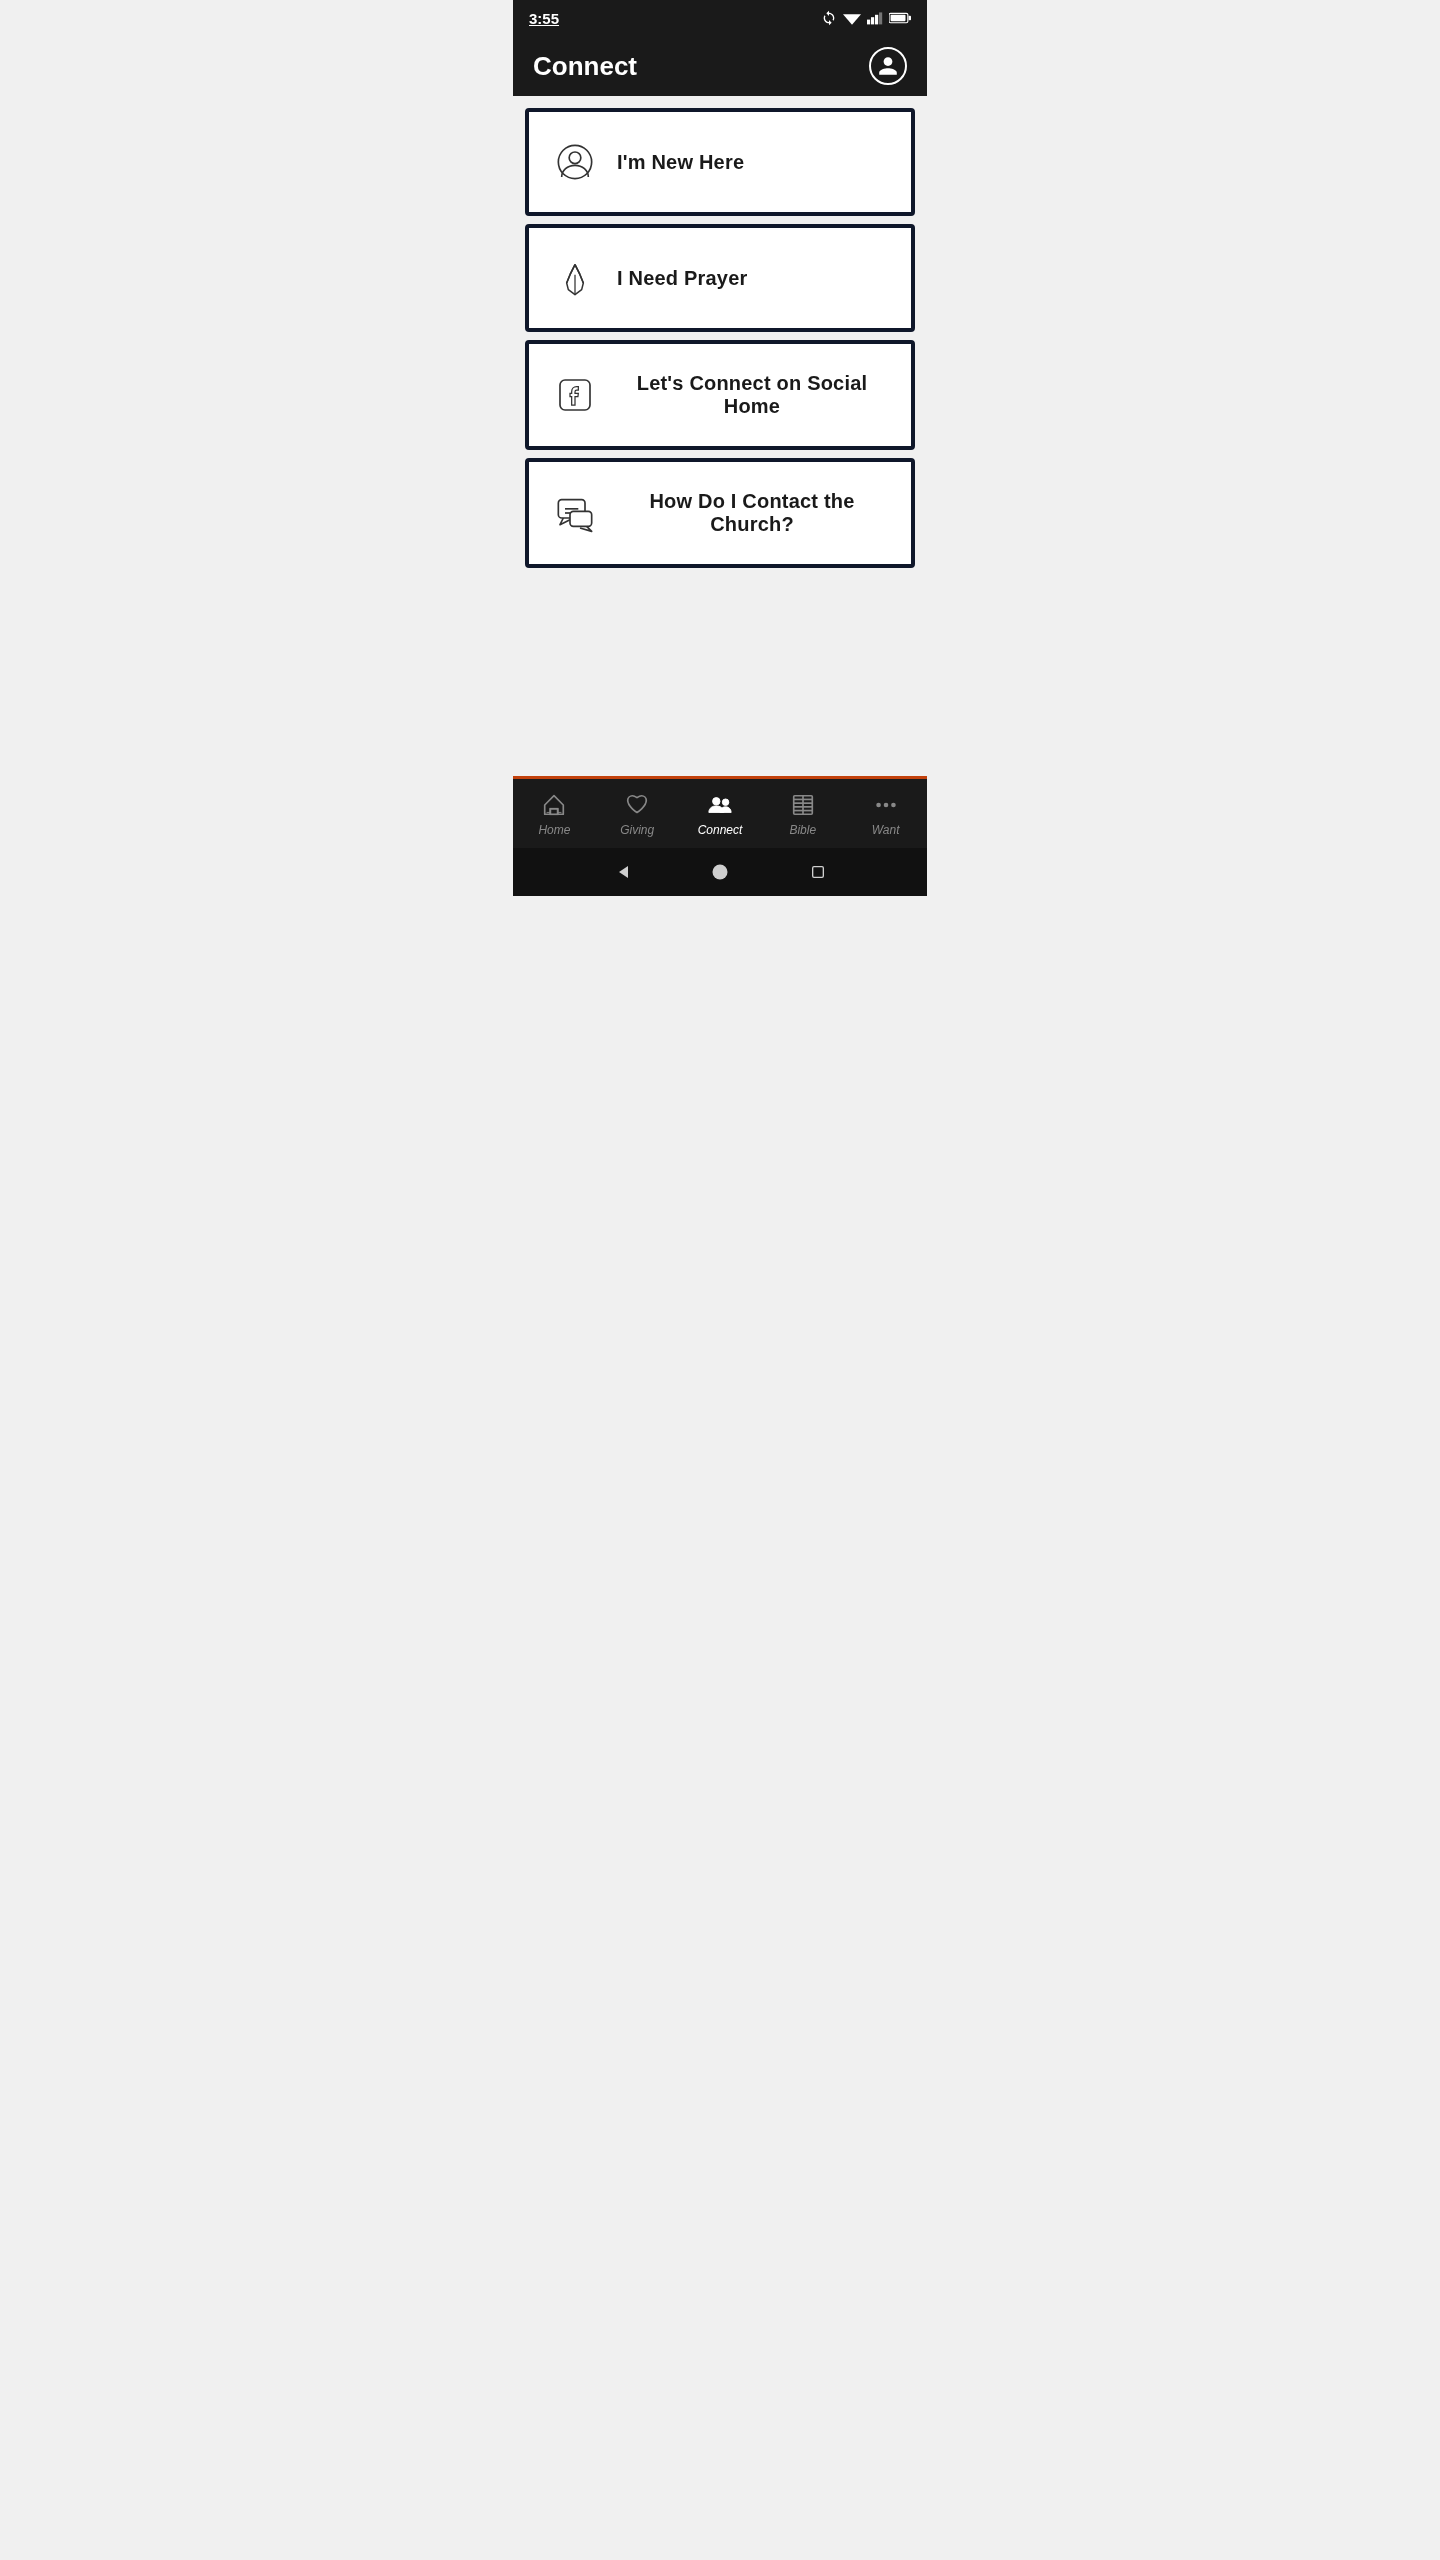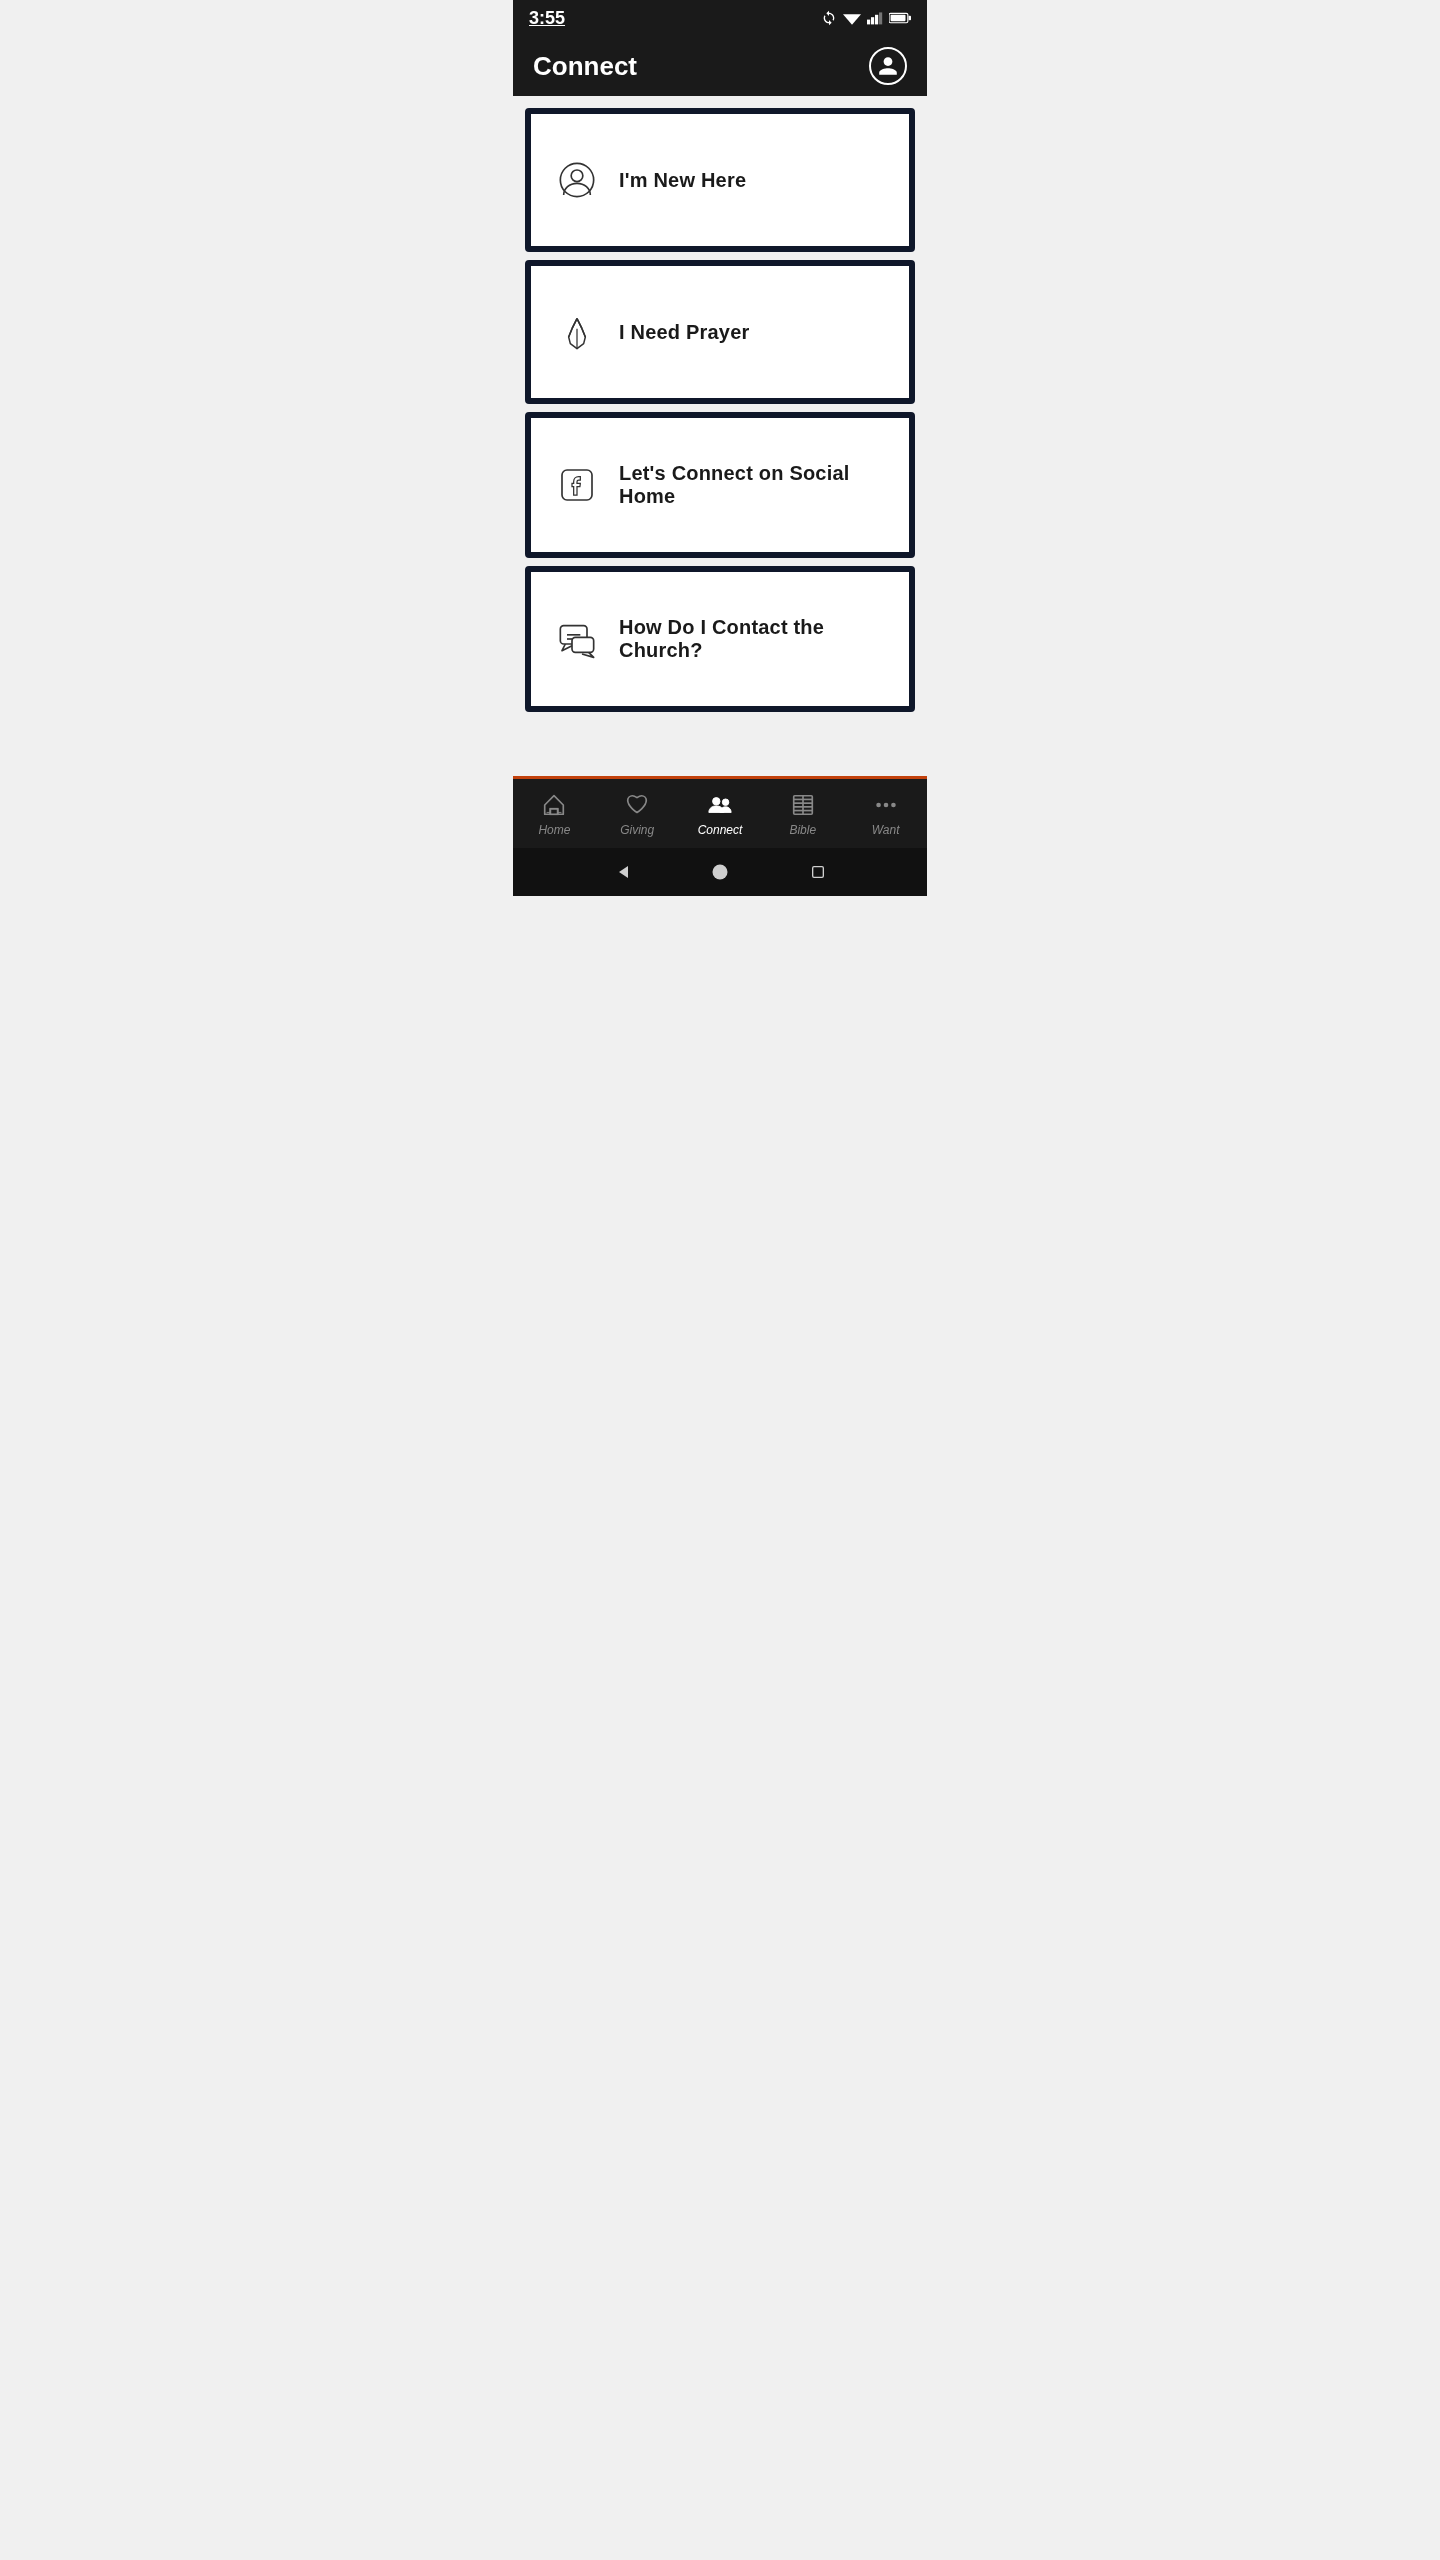--- a/index.html
+++ b/index.html
@@ -19,21 +19,21 @@
     .status-bar {
       background: #1a1a1a;
       color: white;
       padding: 8px 16px;
       display: flex;
       justify-content: space-between;
       align-items: center;
       height: 36px;
     }
     .status-time {
-      font-size: 18px;
+      font-size: 15px;
       font-weight: 600;
       text-decoration: underline;
     }
     .status-icons {
       display: flex;
       align-items: center;
       gap: 6px;
     }
 
     
@@ -75,26 +75,27 @@
       flex-direction: column;
       gap: 8px;
       overflow-y: auto;
     }
 
     
     .list-item {
       background: white;
       margin: 0 12px;
       border-radius: 4px;
-      padding: 44px 24px;
+      padding: 28px 24px;
       display: flex;
       align-items: center;
       gap: 20px;
       cursor: pointer;
-      border: 6px solid #0f172a;
+      border: 4px solid #0f172a;
+      text-align: center;
     }
     .item-icon {
       width: 44px;
       height: 44px;
       display: flex;
       align-items: center;
       justify-content: center;
       flex-shrink: 0;
     }
     .item-icon svg {

